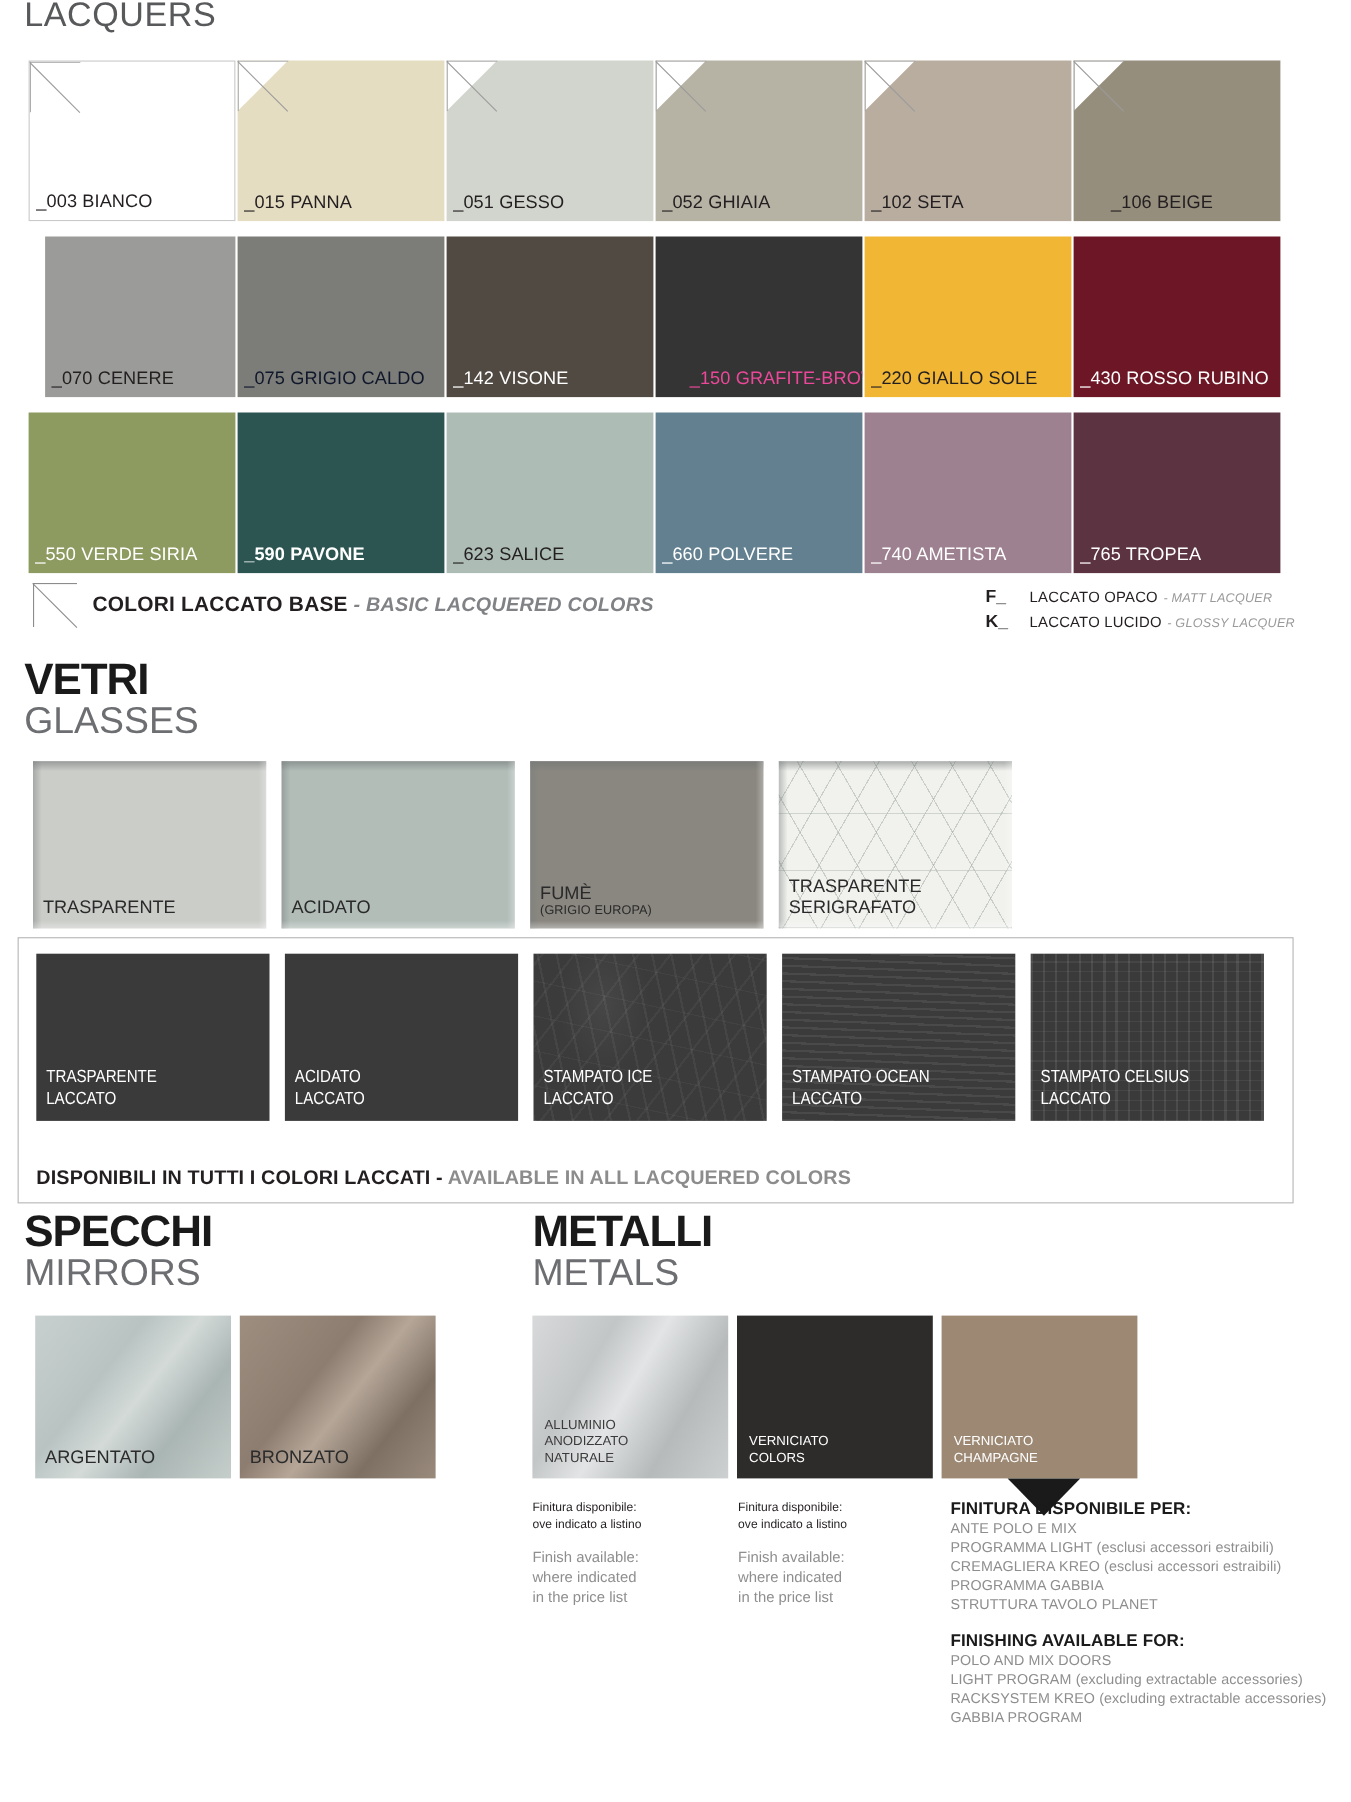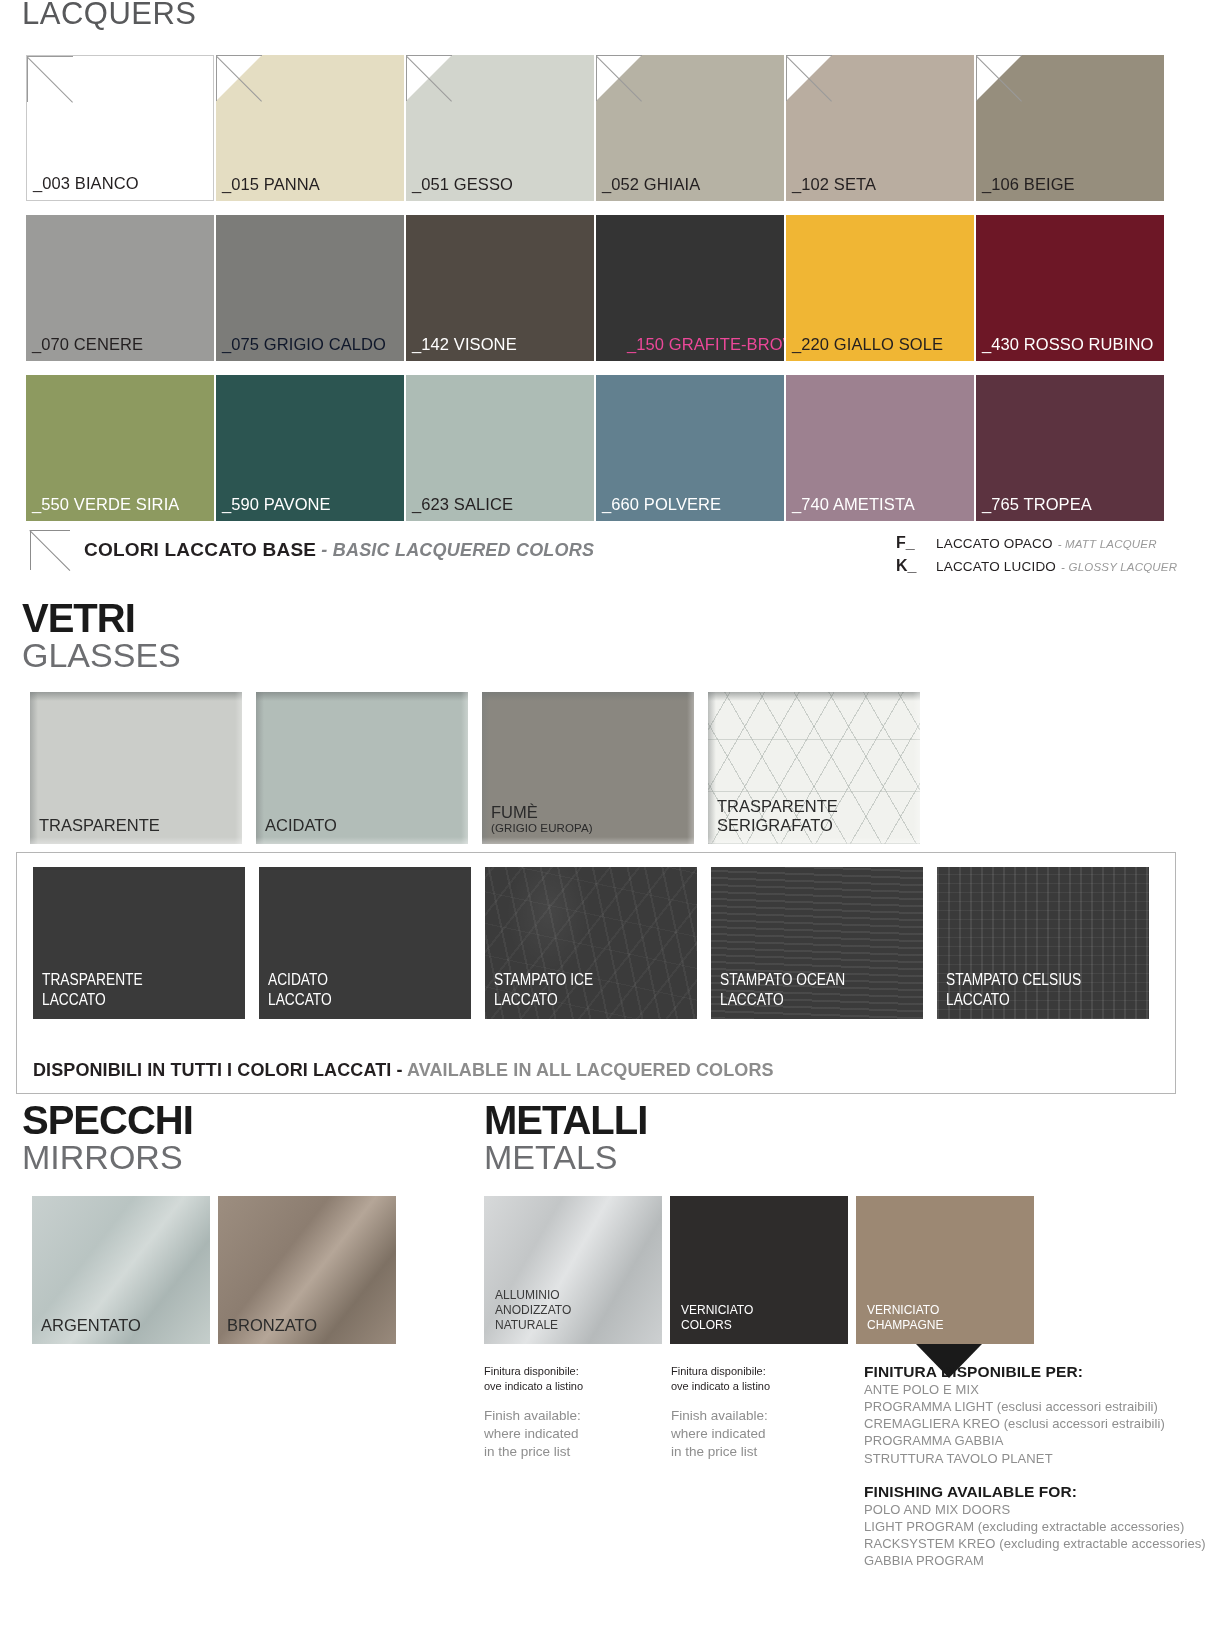--- a/index.html
+++ b/index.html
@@ -221,44 +221,44 @@
         </span>
         <span class="lbl" style="color: rgb(35, 31, 32);">_102 SETA</span>
       </div>
       <div class="swatch" style="background: rgb(150, 142, 125);">
         <span class="fold">
           <span class="tri"></span>
           <span class="vline"></span>
           <span class="hline"></span>
           <span class="diag"></span>
         </span>
-        <span class="lbl" style="color: rgb(35, 31, 32);">_106 BEIGE</span>
-      </div>
-      <div class="swatch" style="background: rgb(155, 155, 153);">
+        <span class="lbl" style="color: rgb(35, 31, 32); margin-left: 28px;">_106 BEIGE</span>
+      </div>
+      <div class="swatch" style="background: rgb(155, 155, 153); margin-left: 15px;">
         <span class="lbl" style="color: rgb(35, 31, 32);">_070 CENERE</span>
       </div>
       <div class="swatch" style="background: rgb(124, 124, 121);">
         <span class="lbl" style="color: #0f172a;">_075 GRIGIO CALDO</span>
       </div>
       <div class="swatch" style="background: rgb(81, 74, 67);">
         <span class="lbl" style="color: rgb(255, 255, 255); text-align: center;">_142 VISONE</span>
       </div>
       <div class="swatch" style="background: rgb(52, 52, 52);">
         <span class="lbl" style="color: #ec4899; margin-left: 25px;">_150 GRAFITE-BROWN</span>
       </div>
       <div class="swatch" style="background: rgb(240, 182, 52);">
         <span class="lbl" style="color: rgb(35, 31, 32);">_220 GIALLO SOLE</span>
       </div>
       <div class="swatch" style="background: rgb(109, 23, 38);">
         <span class="lbl" style="color: rgb(255, 255, 255);">_430 ROSSO RUBINO</span>
       </div>
       <div class="swatch" style="background: rgb(141, 154, 96);">
         <span class="lbl" style="color: rgb(255, 255, 255);">_550 VERDE SIRIA</span>
       </div>
-      <div class="swatch" style="background: rgb(44, 85, 81);">
+      <div class="swatch" style="background: rgb(44, 85, 81); font-weight: bold;">
         <span class="lbl" style="color: rgb(255, 255, 255);">_590 PAVONE</span>
       </div>
       <div class="swatch" style="background: rgb(173, 188, 181);">
         <span class="lbl" style="color: rgb(35, 31, 32);">_623 SALICE</span>
       </div>
       <div class="swatch" style="background: rgb(98, 128, 143);">
         <span class="lbl" style="color: rgb(255, 255, 255);">_660 POLVERE</span>
       </div>
       <div class="swatch" style="background: rgb(157, 129, 144);">
         <span class="lbl" style="color: rgb(255, 255, 255);">_740 AMETISTA</span>

